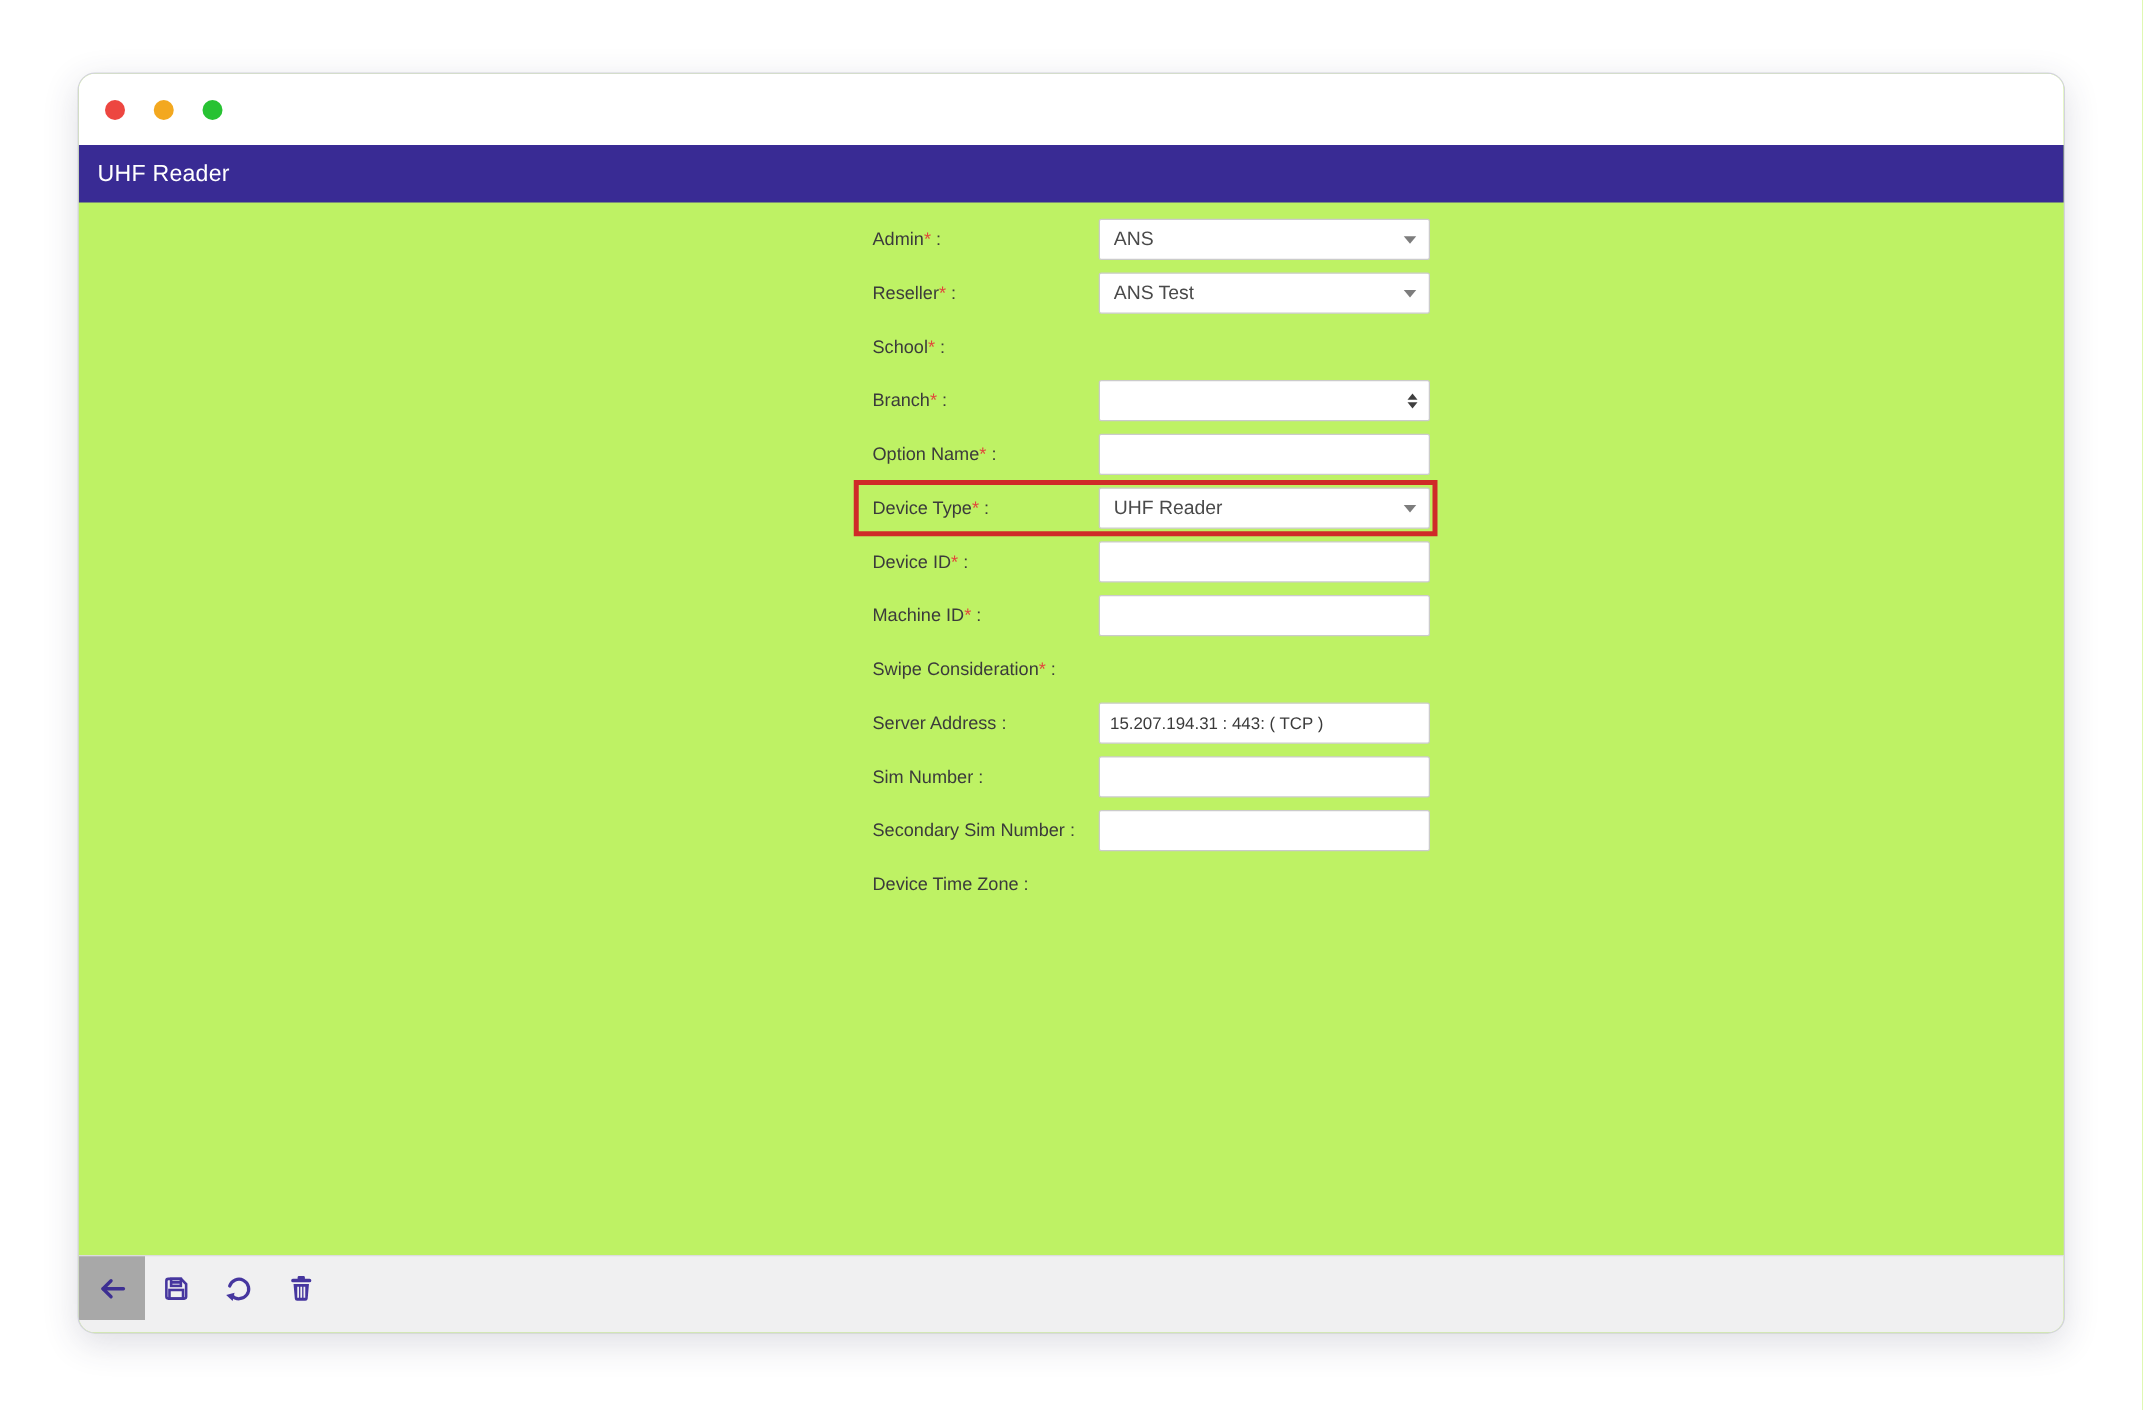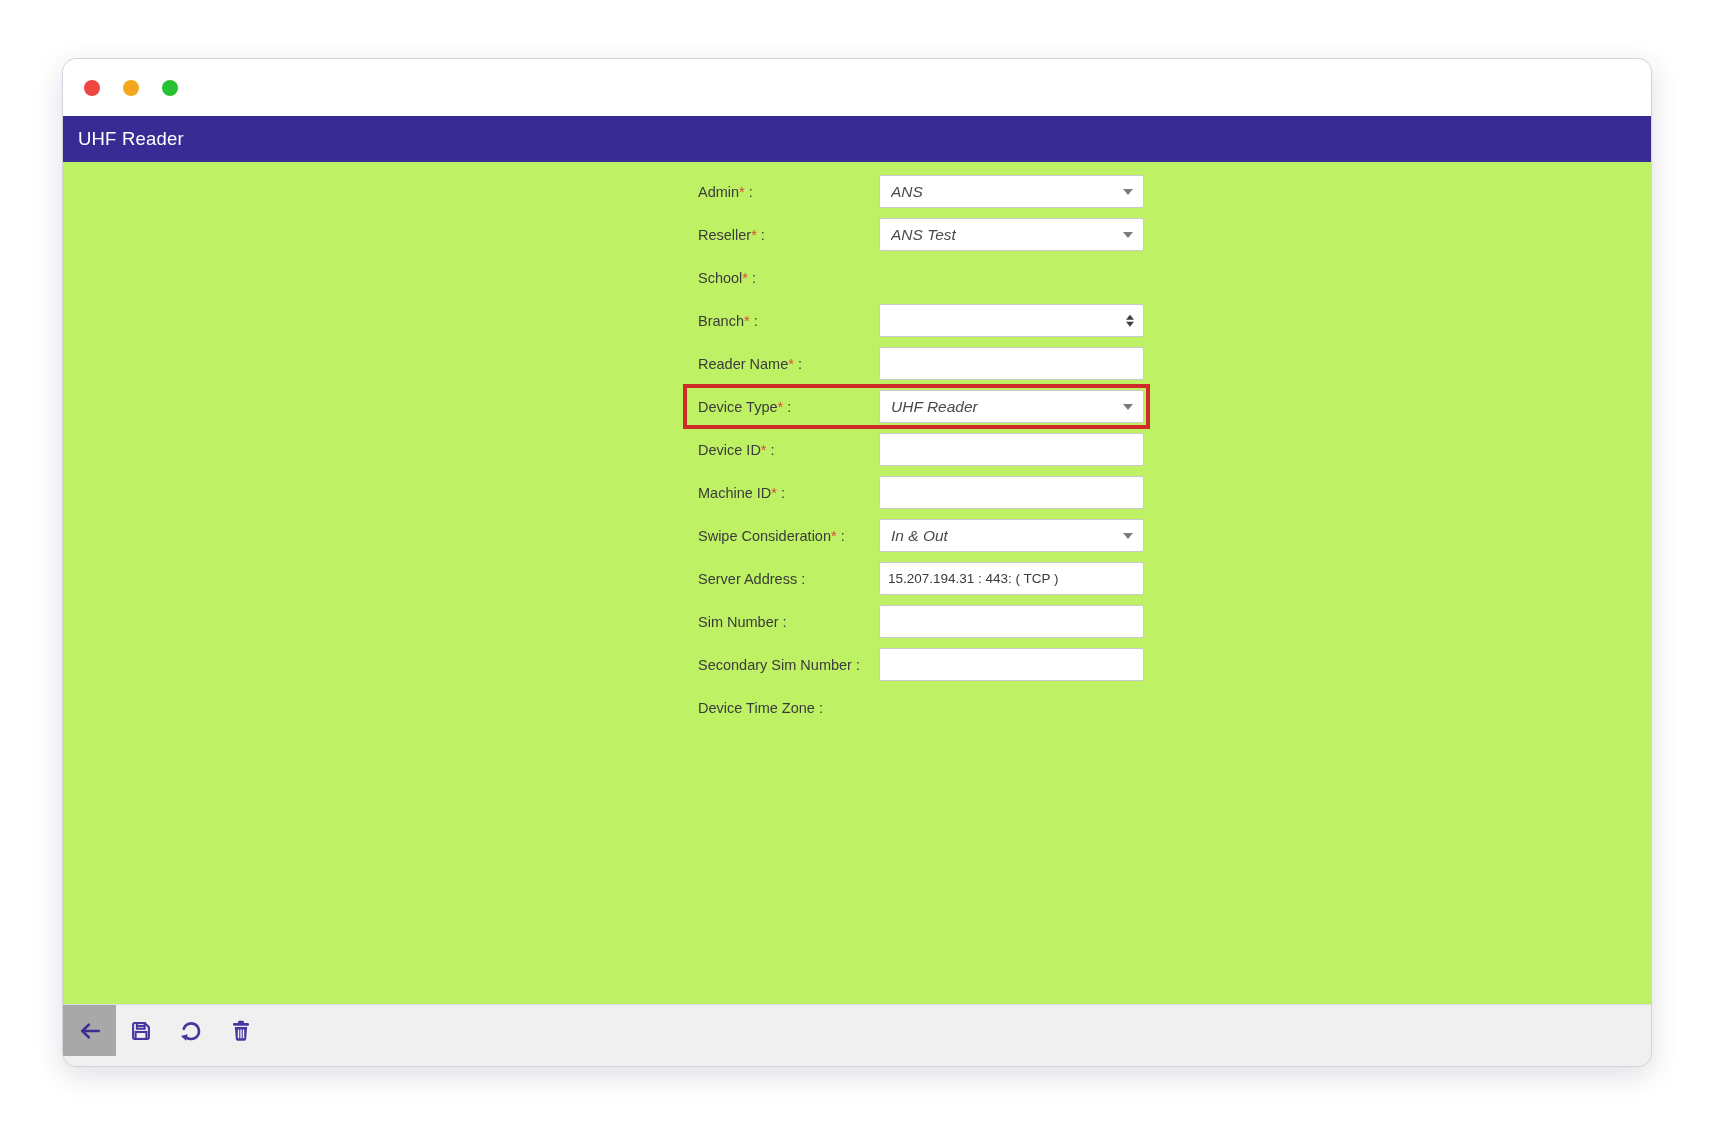--- a/index.html
+++ b/index.html
@@ -91,21 +91,20 @@
   .select-box{
     width:100%; height:100%;
     background:#ffffff;
     border:1px solid #cbcbcb;
     border-radius:2px;
     display:flex;
     align-items:center;
     padding:0 34px 0 11px;
     cursor:pointer;
     position:relative;
-    font-style:italic;
   }
   .select-value{
     font-size:15.5px;
     color:#4a4a4a;
     white-space:nowrap;
     overflow:hidden;
   }
   .select-value.placeholder{ color:#a9a9a9; }
   .caret{
     position:absolute;
@@ -217,21 +216,21 @@
 
         <span class="spinner">
                 <i class="up"></i>
                 <i class="dn"></i>
               </span>
       </div>
 
     </div>
   </div>
         <div class="form-row">
-    <div class="form-label"><span>Reader Name</span><span class="req">*</span><span class="sep"> :</span></div>
+    <div class="form-label"><span>Option Name</span><span class="req">*</span><span class="sep"> :</span></div>
     <div class="field">
       
       <input class="text-box" type="text" style="">
     </div>
   </div>
         <div class="form-row highlighted">
     <div class="form-label"><span>Device Type</span><span class="req">*</span><span class="sep"> :</span></div>
     <div class="field">
       <div class="select-box">
         <span class="select-value">UHF Reader</span>
@@ -250,28 +249,20 @@
   </div>
         <div class="form-row">
     <div class="form-label"><span>Machine ID</span><span class="req">*</span><span class="sep"> :</span></div>
     <div class="field">
       
       <input class="text-box" type="text" style="">
     </div>
   </div>
         <div class="form-row">
     <div class="form-label"><span>Swipe Consideration</span><span class="req">*</span><span class="sep"> :</span></div>
-    <div class="field">
-      <div class="select-box">
-        <span class="select-value">In &amp; Out</span>
-        <span class="caret"></span>
-
-      </div>
-
-    </div>
   </div>
         <div class="form-row">
     <div class="form-label"><span>Server Address</span><span class="sep"> :</span></div>
     <div class="field">
       
       <input class="text-box" type="text" value="15.207.194.31 : 443: ( TCP )" style="">
     </div>
   </div>
         <div class="form-row">
     <div class="form-label"><span>Sim Number</span><span class="sep"> :</span></div>

